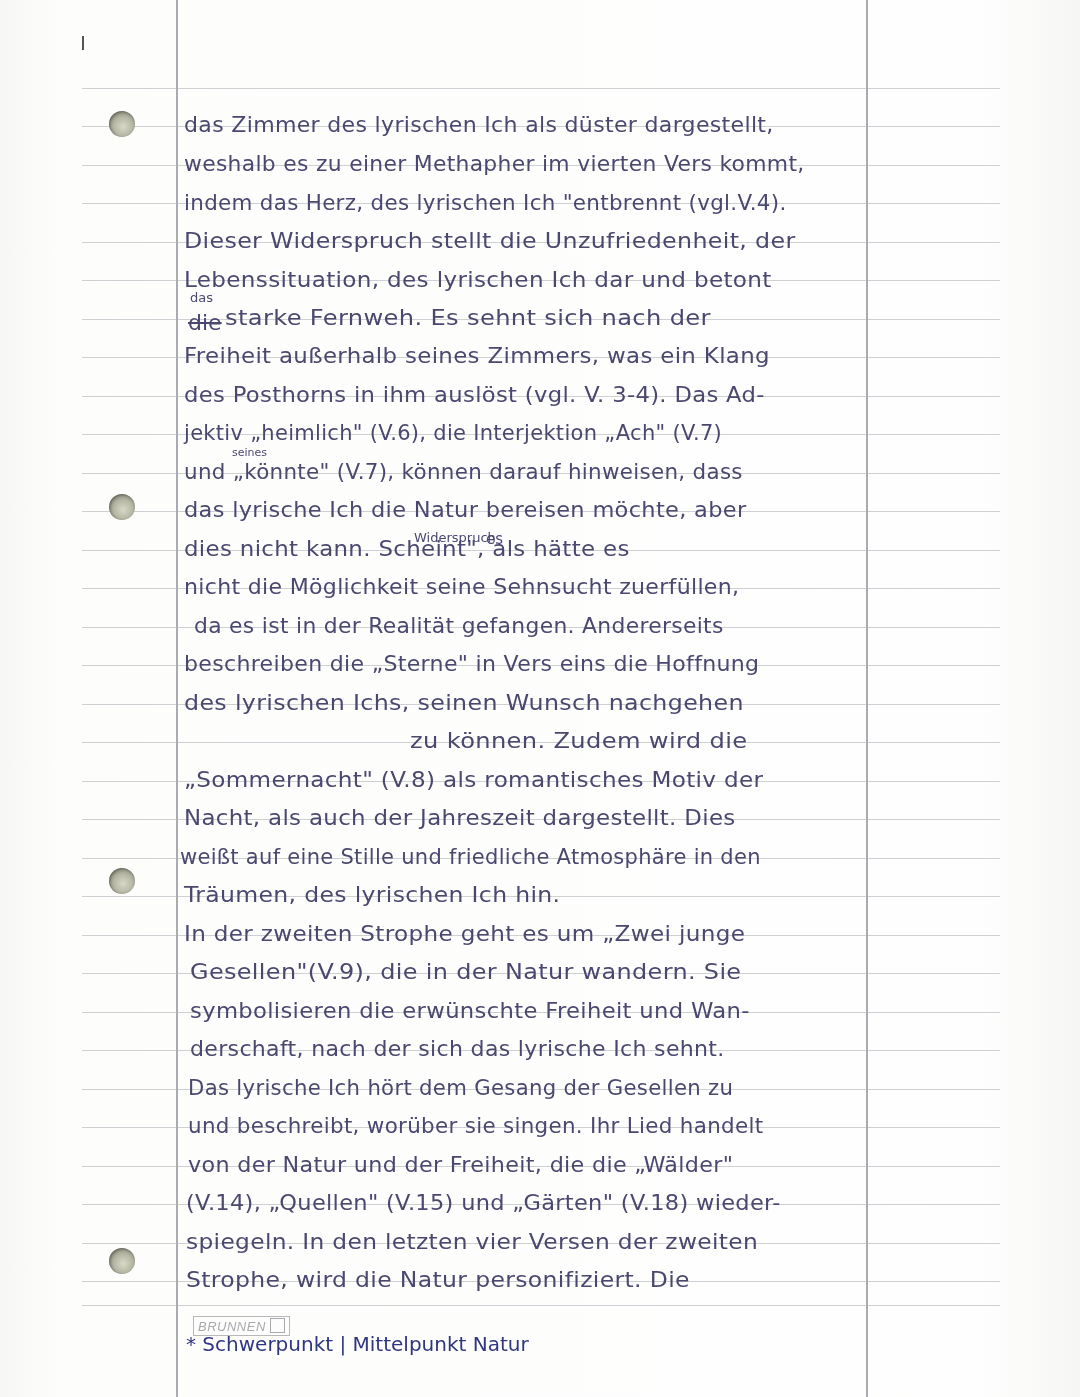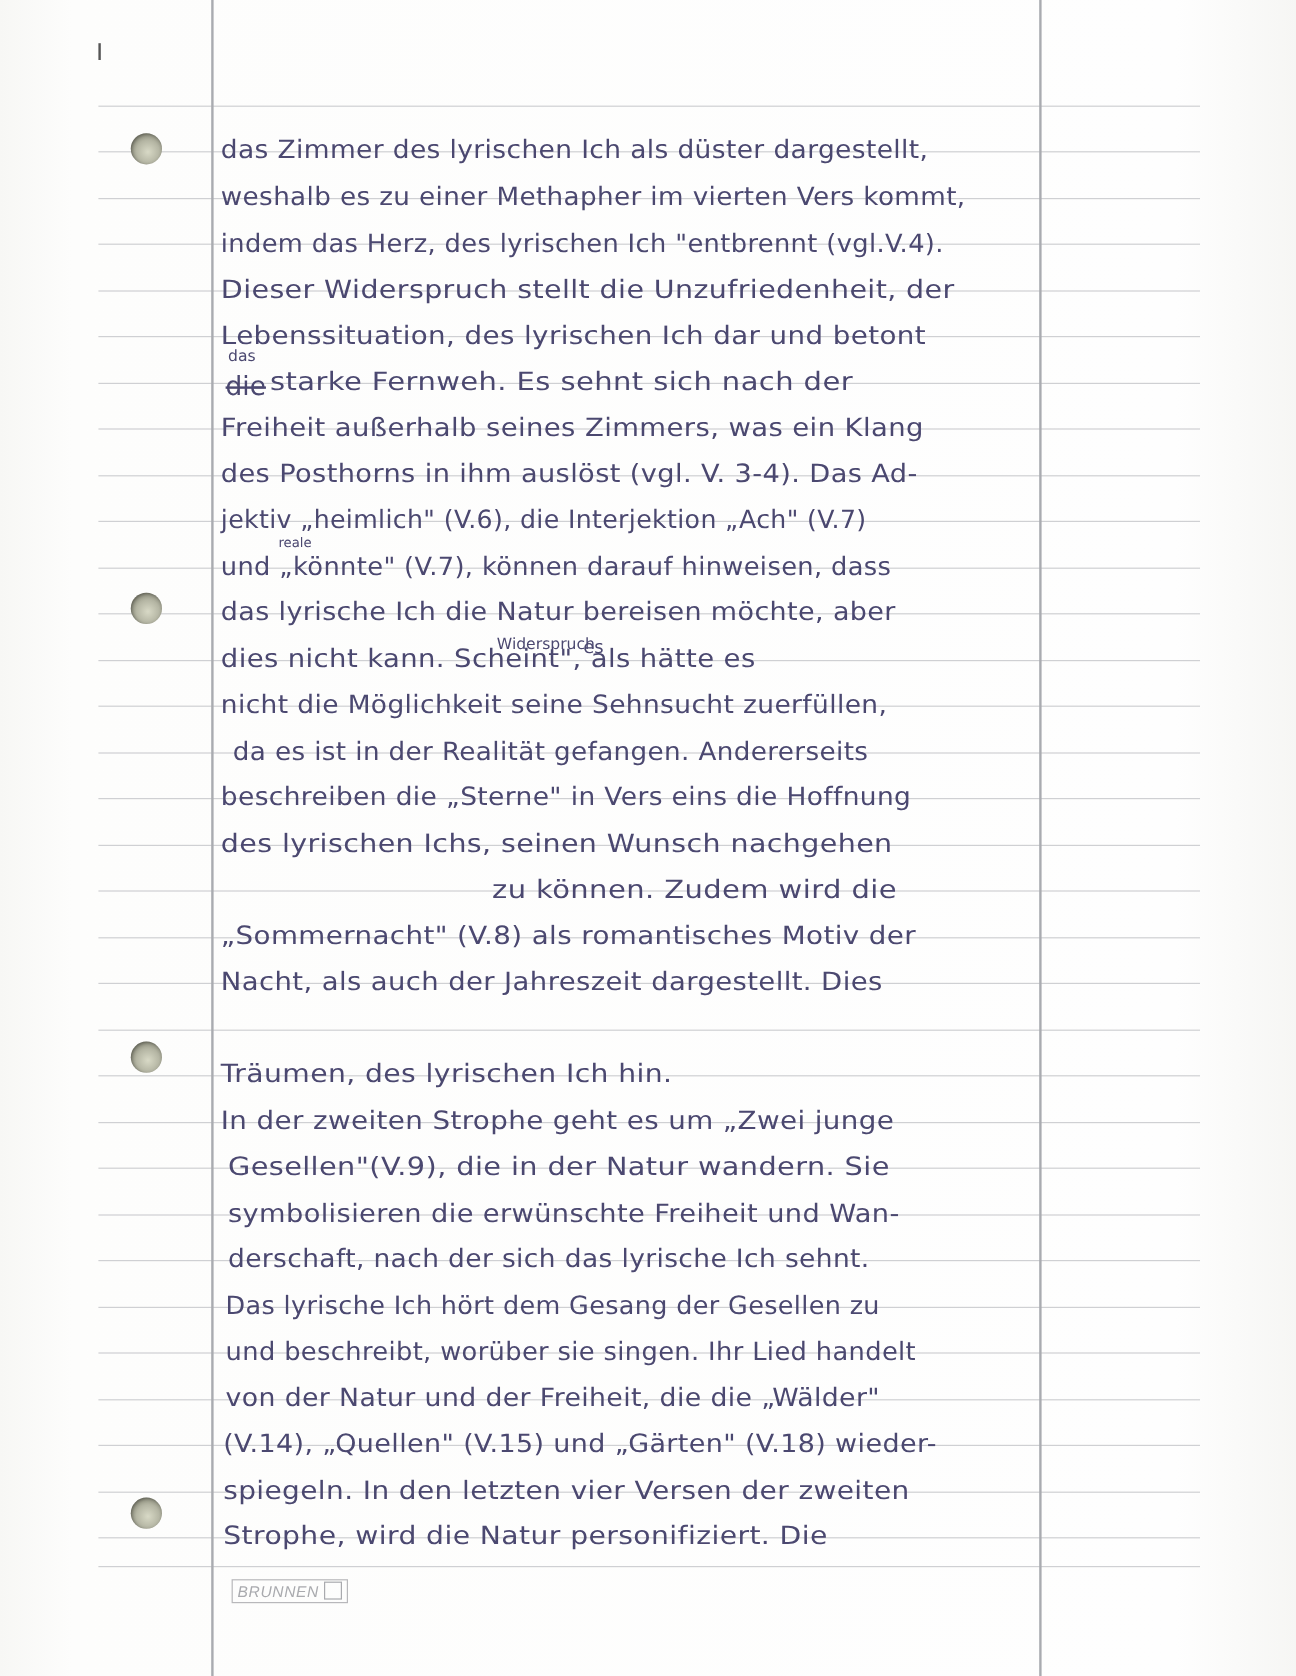--- a/index.html
+++ b/index.html
@@ -114,45 +114,47 @@
   <div class="line" style="top:268px; transform:scaleX(1.10)">Lebenssituation, des lyrischen Ich dar und betont</div>
 
   <div class="small-note" style="left:190px; top:290px">das</div>
   <div class="small-note strike" style="left:188px; top:310px; font-size:22px">die</div>
   <div class="line" style="top:306px; left:225px; transform:scaleX(1.15)">starke Fernweh. Es sehnt sich nach der</div>
 
   <div class="line" style="top:344px; transform:scaleX(1.09)">Freiheit außerhalb seines Zimmers, was ein Klang</div>
   <div class="line" style="top:383px; transform:scaleX(1.08)">des Posthorns in ihm auslöst (vgl. V. 3-4). Das Ad-</div>
   <div class="line" style="top:421px; transform:scaleX(1.00)">jektiv „heimlich" (V.6), die Interjektion „Ach" (V.7)</div>
 
-  <div class="small-note" style="left:232px; top:446px; font-size:11px">reale</div>
+  <div class="small-note" style="left:232px; top:446px; font-size:11px">seines</div>
   <div class="line" style="top:460px; transform:scaleX(1.02)">und „könnte" (V.7), können darauf hinweisen, dass</div>
 
   <div class="line" style="top:498px; transform:scaleX(1.07)">das lyrische Ich die Natur bereisen möchte, aber</div>
 
   <div class="small-note" style="left:414px; top:530px">Widerspruch</div>
   <div class="small-note" style="left:486px; top:530px; font-size:15px">es</div>
   <div class="line" style="top:537px; transform:scaleX(1.09)">dies nicht kann.   Scheint", als hätte es</div>
 
   <div class="line" style="top:575px; transform:scaleX(1.05)">nicht die Möglichkeit seine Sehnsucht zuerfüllen,</div>
   <div class="line" style="top:614px; left:194px; transform:scaleX(1.04)">da   es ist in der Realität gefangen. Andererseits</div>
   <div class="line" style="top:652px; transform:scaleX(1.05)">beschreiben die „Sterne" in Vers eins die Hoffnung</div>
   <div class="line" style="top:691px; transform:scaleX(1.13)">des lyrischen Ichs, seinen Wunsch nachgehen</div>
 
   <div class="line" style="top:729px; left:410px; transform:scaleX(1.15)">zu können. Zudem wird die</div>
   <div class="line" style="top:768px; transform:scaleX(1.10)">„Sommernacht" (V.8) als romantisches Motiv der</div>
   <div class="line" style="top:806px; transform:scaleX(1.09)">Nacht, als auch der Jahreszeit dargestellt. Dies</div>
+  <div class="line" style="top:845px; left:180px; transform:scaleX(1.00)">weißt auf eine Stille und friedliche Atmosphäre in den</div>
   <div class="line" style="top:883px; transform:scaleX(1.12)">Träumen, des lyrischen Ich hin.</div>
 
   <div class="line" style="top:922px; transform:scaleX(1.10)">In der zweiten Strophe geht es um „Zwei junge</div>
   <div class="line" style="top:960px; left:190px; transform:scaleX(1.14)">Gesellen"(V.9), die in der Natur wandern. Sie</div>
   <div class="line" style="top:999px; left:190px; transform:scaleX(1.08)">symbolisieren die erwünschte Freiheit und Wan-</div>
   <div class="line" style="top:1037px; left:190px; transform:scaleX(1.05)">derschaft, nach der sich das lyrische Ich sehnt.</div>
   <div class="line" style="top:1076px; left:188px; transform:scaleX(1.01)">Das lyrische Ich hört dem Gesang der Gesellen zu</div>
   <div class="line" style="top:1114px; left:188px; transform:scaleX(1.02)">und beschreibt, worüber sie singen. Ihr Lied handelt</div>
   <div class="line" style="top:1153px; left:188px; transform:scaleX(1.06)">von der Natur und der Freiheit, die die „Wälder"</div>
   <div class="line" style="top:1191px; left:186px; transform:scaleX(1.07)">(V.14), „Quellen" (V.15) und „Gärten" (V.18) wieder-</div>
   <div class="line" style="top:1230px; left:186px; transform:scaleX(1.11)">spiegeln. In den letzten vier Versen der zweiten</div>
   <div class="line" style="top:1268px; left:186px; transform:scaleX(1.12)">Strophe, wird die Natur personifiziert. Die</div>
 
   <div class="brand"><span>BRUNNEN</span><span class="brand-logo"></span></div>
 
+  <div class="footnote">* Schwerpunkt | Mittelpunkt Natur</div>
 </div>
 
 </body></html>

